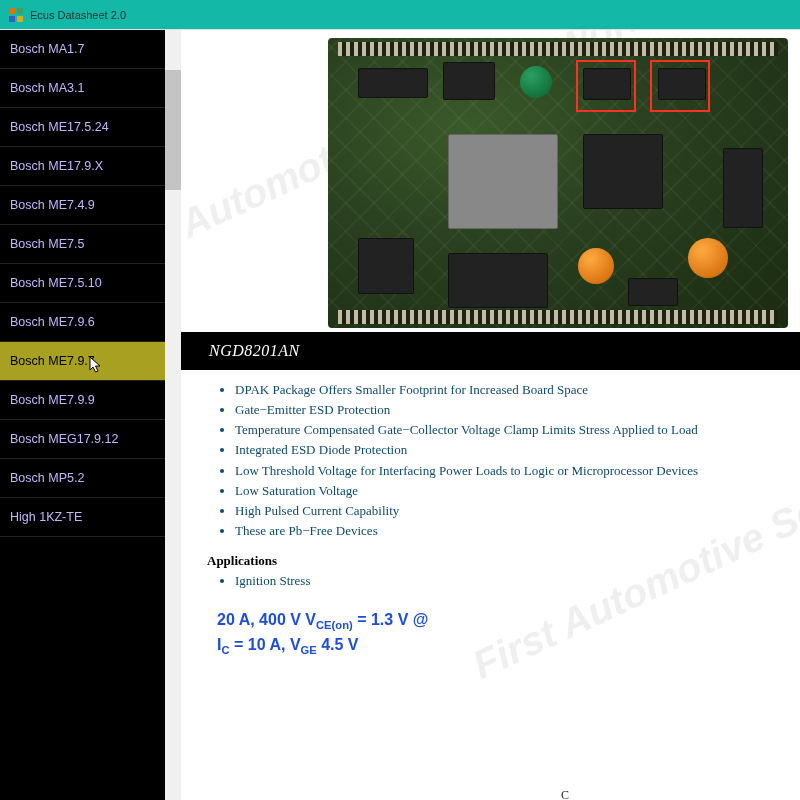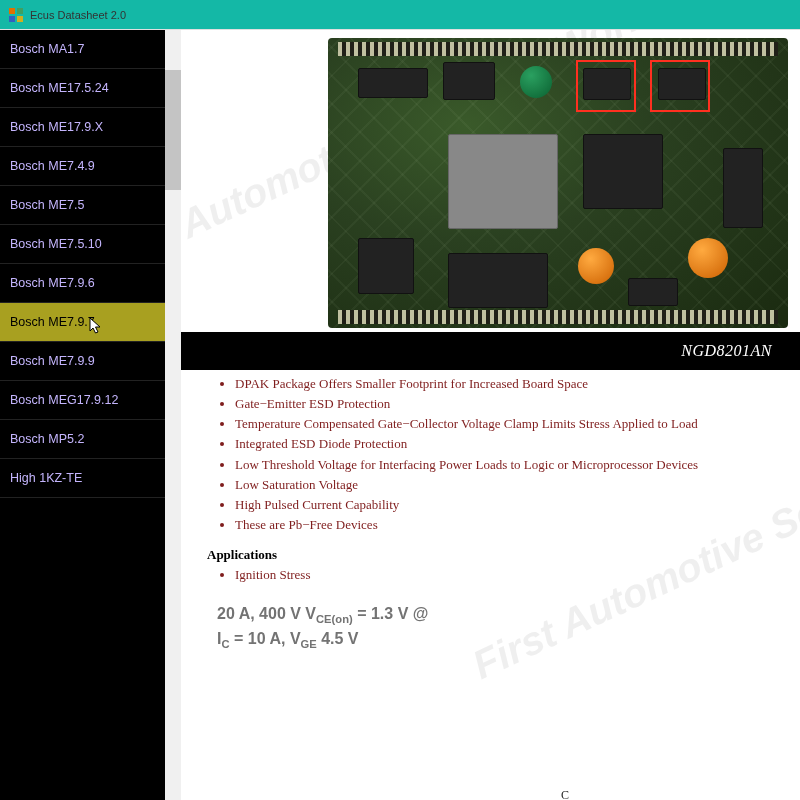--- a/index.html
+++ b/index.html
@@ -103,46 +103,45 @@
     }
     .conn-row {
       position: absolute;
       background: repeating-linear-gradient(90deg, #c0c0a0 0 4px, #202018 4px 8px);
     }
     .part-title {
       background: #000;
       color: #fff;
       font-size: 16px;
       font-style: italic;
-      text-align: right;
       padding: 10px 28px;
       margin: 4px 0 0 0;
       font-family: Georgia, serif;
       letter-spacing: 0.5px;
     }
     .features {
-      padding: 4px 20px 4px 36px;
+      padding: 10px 20px 4px 36px;
       font-size: 13px;
       font-family: "Times New Roman", serif;
-      color: #7f1d1d;
+      color: #0c4a6e;
       line-height: 1.55;
     }
     .features ul { list-style: disc; padding-left: 18px; }
     .apps-heading {
       font-weight: bold;
       padding: 8px 20px 2px 26px;
       font-size: 13px;
       font-family: "Times New Roman", serif;
     }
     .specs {
       padding: 14px 20px 6px 36px;
       font-size: 16px;
       font-family: Arial, sans-serif;
       font-weight: 600;
-      color: #737373;
+      color: #1d4ed8;
       line-height: 1.35;
     }
     .specs sub { font-size: 0.7em; }
     .diagram-label {
       position: absolute;
       font-family: "Times New Roman", serif;
       font-size: 12px;
       color: #222;
     }
     .watermark {
@@ -173,20 +172,21 @@
         <rect x="9" y="9" width="6" height="6" fill="#d0b020"></rect>
       </svg>
   </span>
   <span>Ecus Datasheet 2.0</span>
 </div>
 
 <div class="app-body">
 
   <div class="sidebar" id="sidebar">
       <div class="sidebar-item"><span>Bosch MA1.7</span></div>
+      <div class="sidebar-item"><span>Bosch MA3.1</span></div>
       <div class="sidebar-item"><span>Bosch ME17.5.24</span></div>
       <div class="sidebar-item"><span>Bosch ME17.9.X</span></div>
       <div class="sidebar-item"><span>Bosch ME7.4.9</span></div>
       <div class="sidebar-item"><span>Bosch ME7.5</span></div>
       <div class="sidebar-item"><span>Bosch ME7.5.10</span></div>
       <div class="sidebar-item"><span>Bosch ME7.9.6</span></div>
       <div class="sidebar-item selected"><span>Bosch ME7.9.7</span><span><svg width="14" height="18" viewBox="0 0 14 18" style="position:absolute;margin-left:-6px;margin-top:2px;">
             <path d="M1 1 L1 14 L4 11 L6.5 16 L9 15 L6.5 10 L11 10 Z" fill="#fff" stroke="#000" stroke-width="1"></path>
           </svg></span></div>
       <div class="sidebar-item"><span>Bosch ME7.9.9</span></div>

